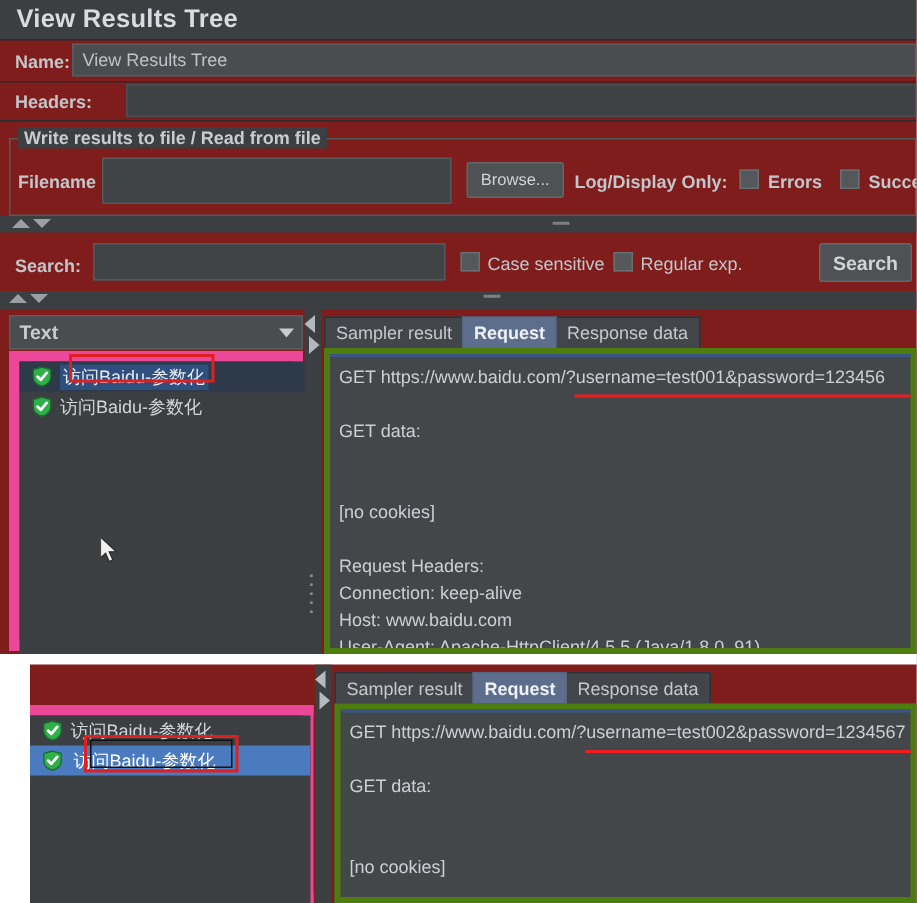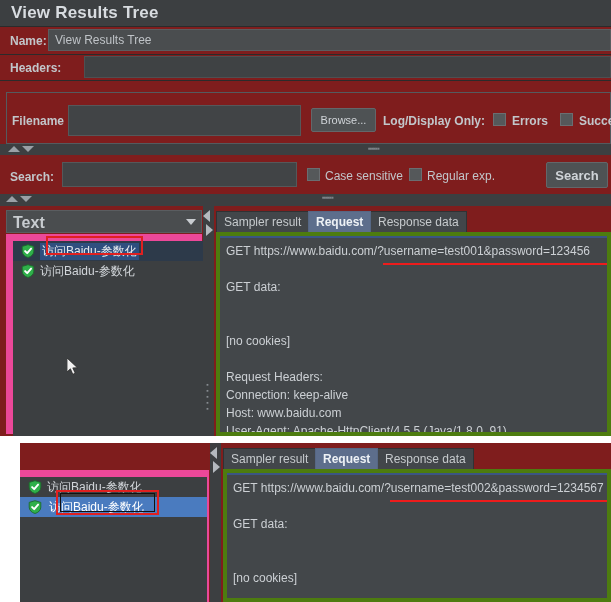--- a/index.html
+++ b/index.html
@@ -37,21 +37,21 @@
   
   .divider-h{position:absolute;height:10px;background:#3c3f41;}
   .tri-up,.tri-down{position:absolute;width:0;height:0;}
   .tri-up{border-left:6px solid transparent;border-right:6px solid transparent;border-bottom:6px solid #9aa0a6;}
   .tri-down{border-left:6px solid transparent;border-right:6px solid transparent;border-top:6px solid #9aa0a6;}
   .grip-dots{position:absolute;font-size:8px;letter-spacing:-1px;color:#7d8287;}
 
   
   .tree-panel{position:absolute;background:#3c3f41;border:7px solid #ec4899;box-sizing:border-box;}
   .combo{position:absolute;background:#4a4d4f;border:1px solid #5a5d60;box-sizing:border-box;}
-  .combo .cval{position:absolute;left:6px;top:3px;font-size:16px;font-weight:bold;color:#c8ccd0;}
+  .combo .cval{position:absolute;left:6px;top:3px;font-size:13px;font-weight:bold;color:#c8ccd0;}
   .combo .carrow{position:absolute;right:5px;top:8px;width:0;height:0;
       border-left:5px solid transparent;border-right:5px solid transparent;border-top:6px solid #c8ccd0;}
 
   .tree-list{position:absolute;background:#3c3f41;overflow:hidden;}
   .tree-row{position:relative;height:20px;display:flex;align-items:center;padding-left:8px;box-sizing:border-box;}
   .tree-row.sel-dark{background:#2d3a4a;}
   .tree-row.sel-blue{background:#4a7bbf;}
   .shield{width:14px;height:14px;margin-right:5px;flex:0 0 auto;}
   .tree-label{font-size:12px;color:#d2d6da;white-space:nowrap;}
   .tree-label.hl{background:#2f4f7f;color:#e6eaee;padding:0 2px;}
@@ -96,20 +96,21 @@
   </div>
   <div class="hsep" style="left:0;top:54px;width:611px;"></div>
 
   <div class="lbl" style="left:10px;top:61px;">Headers:</div>
   <div class="txtfield" style="left:84px;top:56px;width:527px;height:22px;background:#3f4244;border-color:#4d5052;">
     <div class="val"></div>
   </div>
   <div class="hsep" style="left:0;top:80px;width:611px;"></div>
 
   <div class="groupbox" style="left:6px;top:92px;width:605px;height:52px;"></div>
+  <div class="group-legend" style="left:12px;top:85px;">Write results to file / Read from file</div>
 
   <div class="lbl" style="left:12px;top:114px;font-weight:bold;">Filename</div>
   <div class="txtfield" style="left:68px;top:105px;width:233px;height:31px;background:#414446;border-color:#55585a;">
     <div class="val"></div>
   </div>
   <div class="btn" style="left:311px;top:108px;width:65px;height:24px;">
     <span>Browse...</span>
   </div>
   <div class="lbl" style="left:383px;top:114px;">Log/Display Only:</div>
   <div class="chk" style="left:493px;top:113px;"></div>

